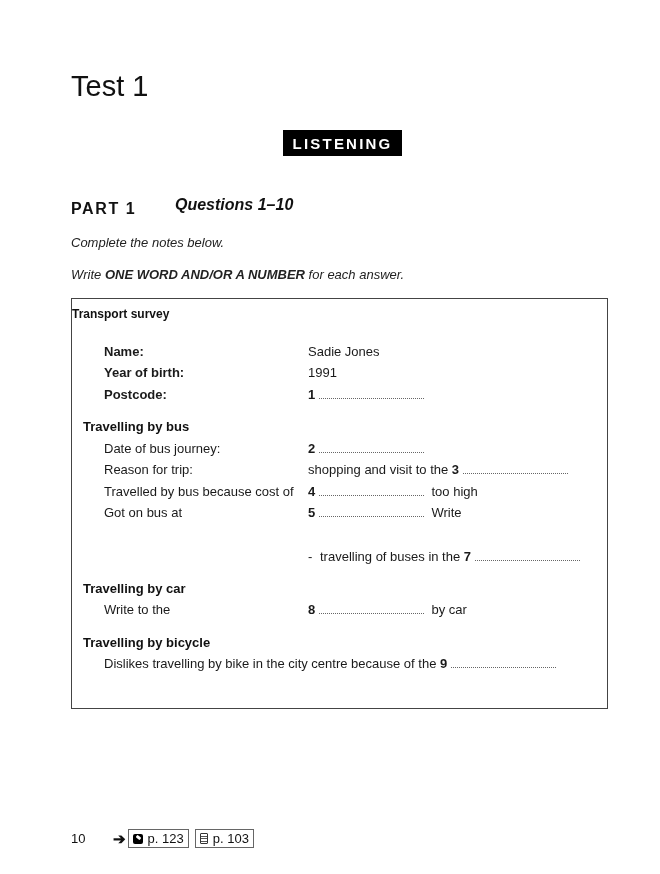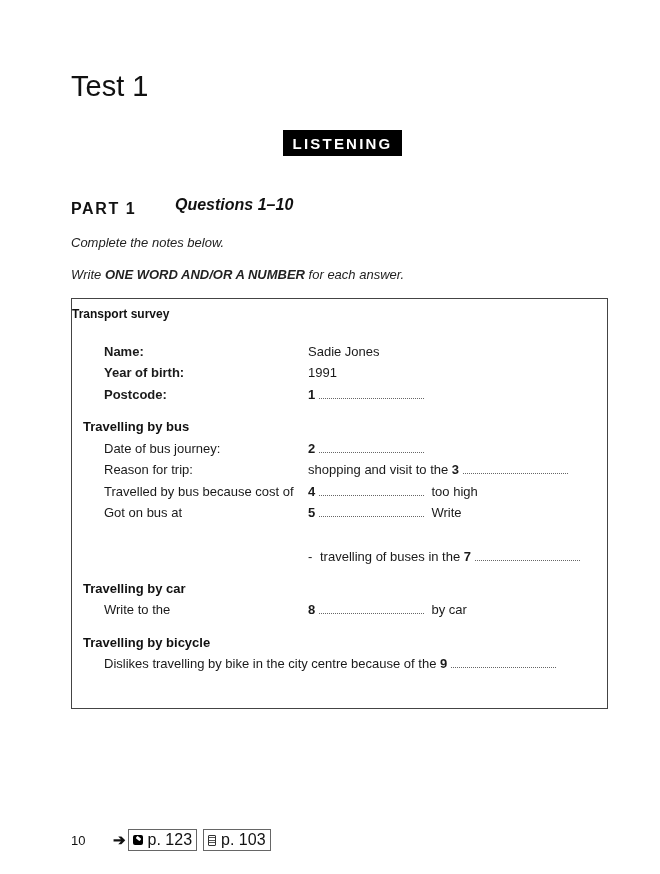--- a/index.html
+++ b/index.html
@@ -49,21 +49,21 @@
       height: 10px; margin-left: 4px; vertical-align: baseline;
     }
     .dash { display: inline-block; width: 12px; }
     .footer {
       position: absolute; left: 71px; top: 829px; font-size: 13px; display: flex; align-items: center;
     }
     .page-num { width: 42px; }
     .arrow { font-size: 15px; font-weight: bold; margin-right: 2px; }
     .ref-box {
       border: 1px solid #666; padding: 1px 4px; display: inline-flex; align-items: center;
-      margin-right: 6px; font-size: 16px;
+      margin-right: 6px; font-size: 13px;
     }
     .audio-icon {
       display: inline-block; width: 10px; height: 10px; background: #000; border-radius: 2px;
       position: relative; margin-right: 5px;
     }
     .audio-icon::after {
       content: ""; position: absolute; left: 3px; top: 2px; width: 5px; height: 3px;
       background: #fff; transform: rotate(40deg); border-radius: 1px;
     }
     .transcript-icon {

